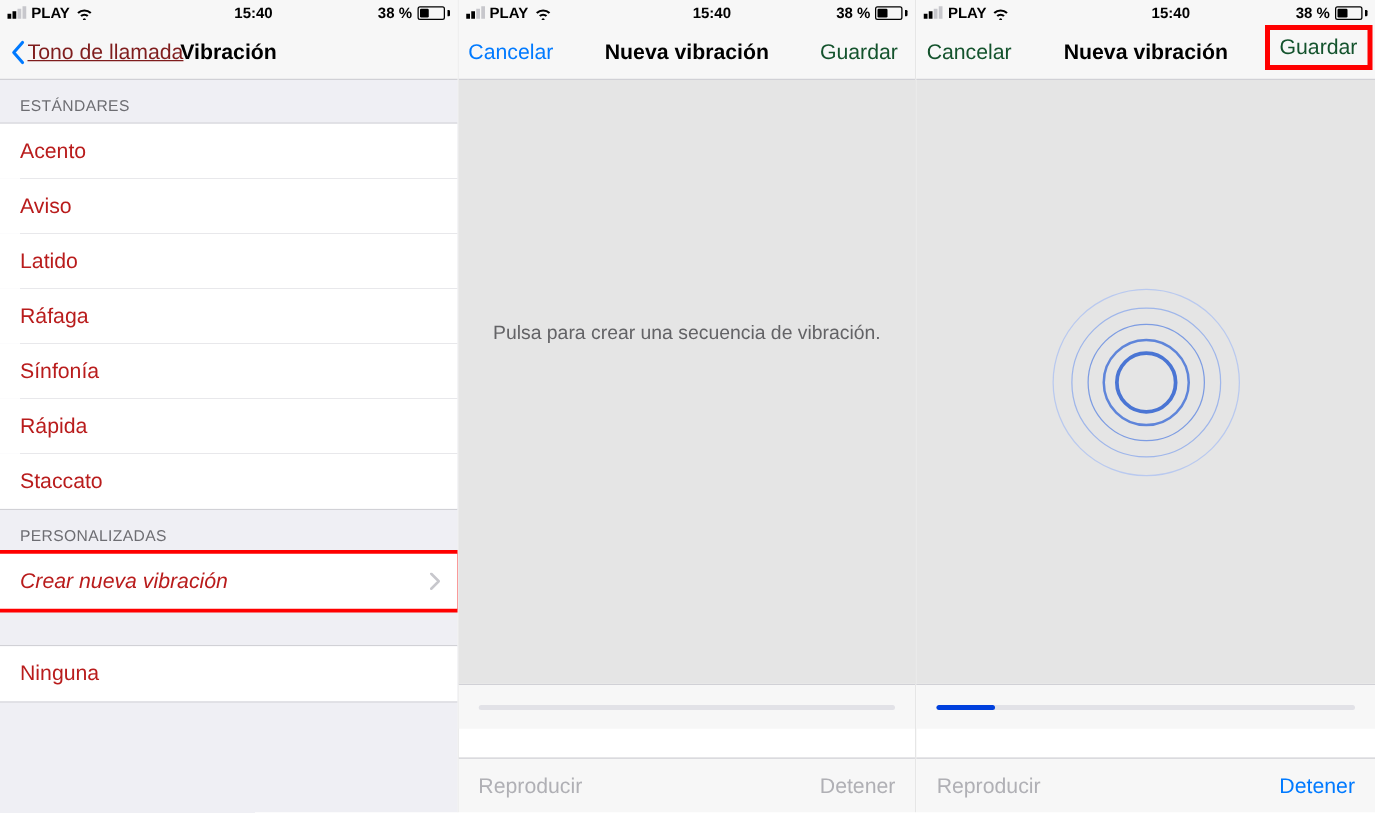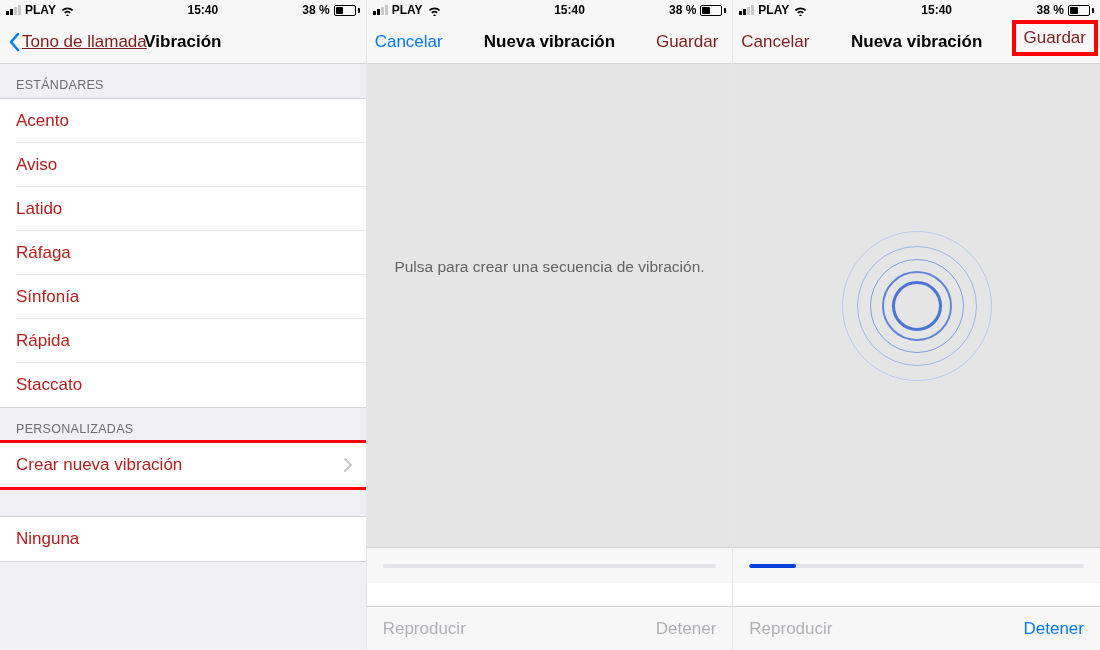--- a/index.html
+++ b/index.html
@@ -25,33 +25,33 @@
   
   .nav-bar { height: 44px; position: relative; display: flex; align-items: center; justify-content: center; background: #f7f7f7; border-bottom: 1px solid #d1d1d6; }
   .nav-left, .nav-right { position: absolute; top: 0; height: 44px; display: flex; align-items: center; font-size: 17px; }
   .nav-left { left: 8px; }
   .nav-right { right: 14px; }
   .nav-title { font-size: 17px; font-weight: 600; color: #000; }
   .nav-back { color: #7f1d1d; display: flex; align-items: center; gap: 2px; font-size: 17px; text-decoration: underline;}
   .nav-back svg { display: block; }
   .nav-btn { font-size: 17px; }
   .nav-btn.blue { color: #007aff; }
-  .nav-btn.disabled { color: #7f1d1d; }
+  .nav-btn.disabled { color: #14532d; }
 
   
   .content { flex: 1; overflow: hidden; background: #efeff4; }
   .section-header { font-size: 12.5px; color: #6d6d72; padding: 14px 16px 6px; background: #efeff4; text-transform: uppercase; letter-spacing: .3px; }
   .cell { background: #fff; height: 44px; display:flex; align-items:center; padding: 0 16px; font-size: 17px; color:#b91c1c; position:relative; }
   .cell + .cell::before, .group .cell:first-child { }
   .cell::after { content:""; position:absolute; left:16px; right:0; bottom:0; height:1px; background:#d1d1d6; transform: scaleY(.5); transform-origin: bottom; }
   .group { border-top:1px solid #d1d1d6; border-bottom:1px solid #d1d1d6; }
   .group .cell:last-child::after { display:none; }
   .chevron { position:absolute; right:14px; color:#c7c7cc; }
   .chevron svg{display:block;}
-  .highlight-red { outline: 4px solid #ff0000; outline-offset: -2px; }
+  .highlight-red { outline: 4px solid #ff0000; outline-offset: -2px; font-style: italic; }
 
   
   .canvas-area { flex:1; background:#e5e5e5; display:flex; align-items:center; justify-content:center; position: relative; }
   .prompt-text { font-size: 15.5px; color:#636366; text-align:center; padding: 0 20px; position:absolute; top: 42%; transform: translateY(-50%);}
   .ripples { position: relative; width: 170px; height: 170px; display:flex; align-items:center; justify-content:center; }
   .ripples div { position:absolute; border-radius:50%; }
 
   
   .progress-row { height: 36px; background:#f7f7f7; display:flex; align-items:center; padding: 0 16px; border-top:1px solid #d1d1d6;}
   .progress-track { flex:1; height:4px; background:#e2e2e7; border-radius:2px; position:relative; overflow:hidden;}

